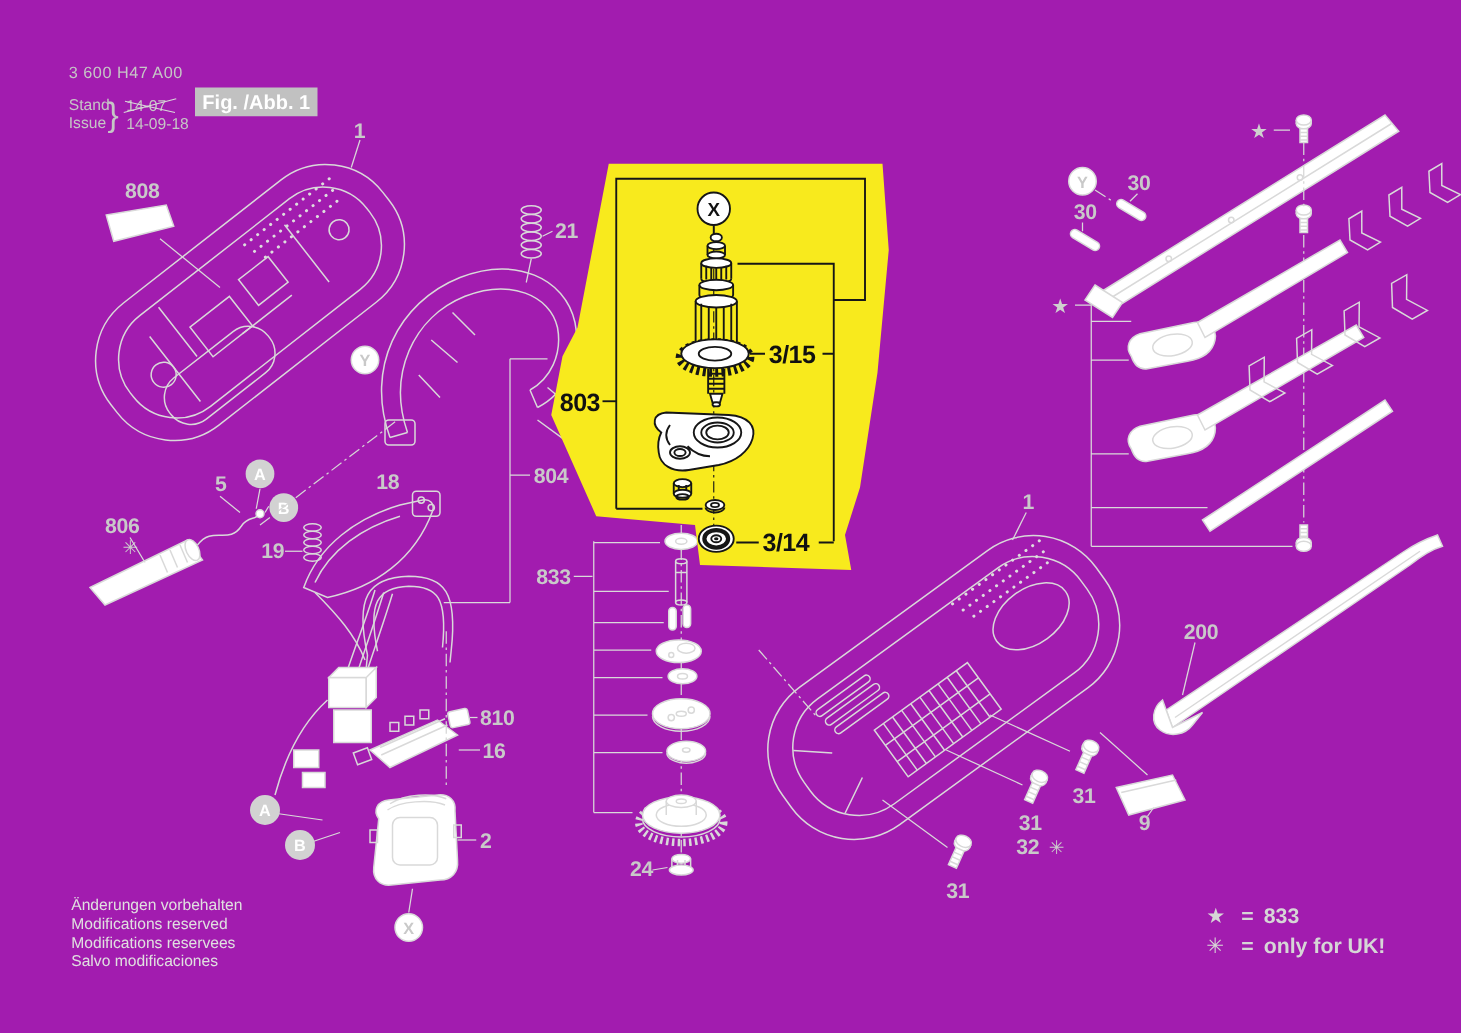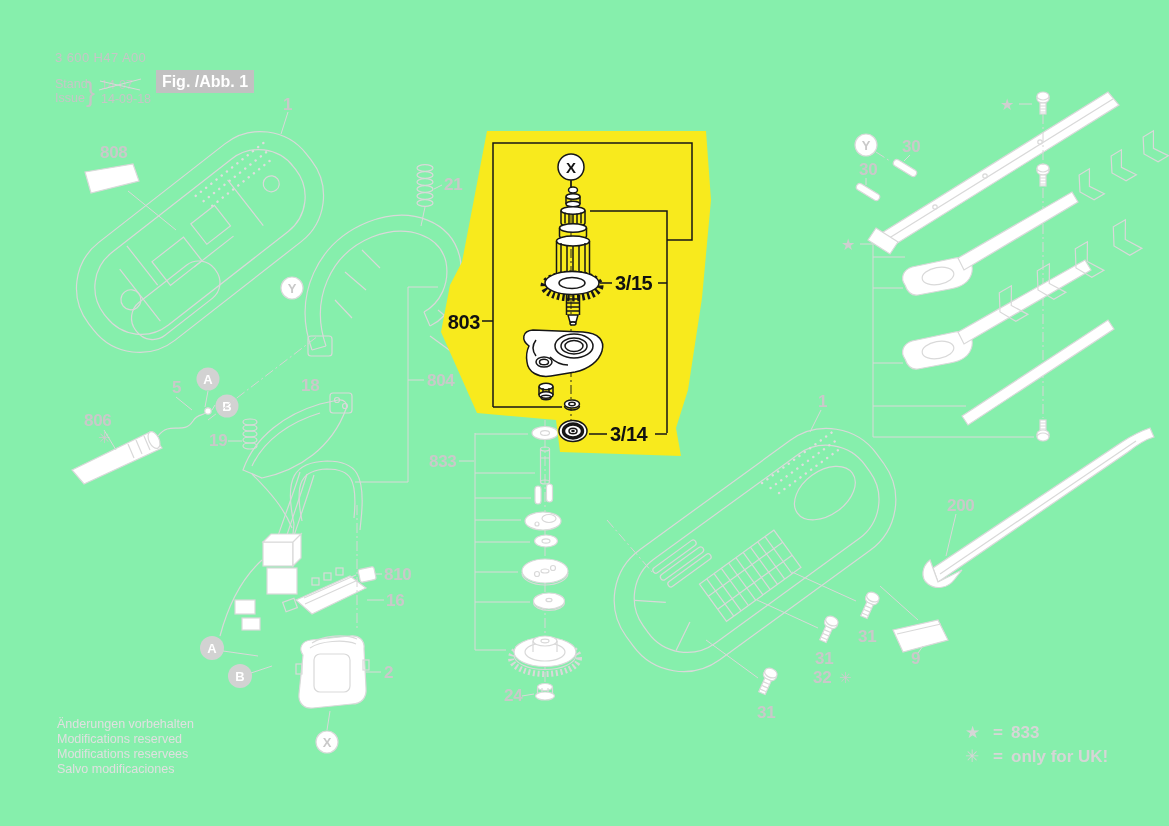--- a/index.html
+++ b/index.html
@@ -1,16 +1,16 @@
 <!DOCTYPE html>
 <html><head>
 <meta charset="utf-8">
 <style>
   html,body{margin:0;padding:0;background:#fff;}
-  .stage{position:relative;width:1169px;height:826px;background:#86efac;overflow:hidden;
+  .stage{position:relative;width:1169px;height:826px;background:#a21caf;overflow:hidden;
          font-family:"Liberation Sans","DejaVu Sans",sans-serif;}
   svg text{font-family:"Liberation Sans","DejaVu Sans",sans-serif;}
   .ln   {stroke:#d9d9d9;fill:none;stroke-width:1.2;}
   .lnw  {stroke:#d9d9d9;fill:#fff;stroke-width:1.2;}
   .lnf  {fill:#d2d2d2;stroke:none;}
   .dots {stroke:#dedede;fill:none;stroke-width:2.4;stroke-dasharray:.1 6.5;stroke-linecap:round;}
   .dash {stroke:#d6d6d6;fill:none;stroke-width:1;stroke-dasharray:10 3 2 3;}
   .thin {stroke:#d9d9d9;fill:none;stroke-width:1;}
   .lbl  {font-weight:bold;font-size:17px;fill:#c9c9c9;letter-spacing:-.3px;}
   .lbls {font-weight:bold;font-size:15px;fill:#cccccc;}

